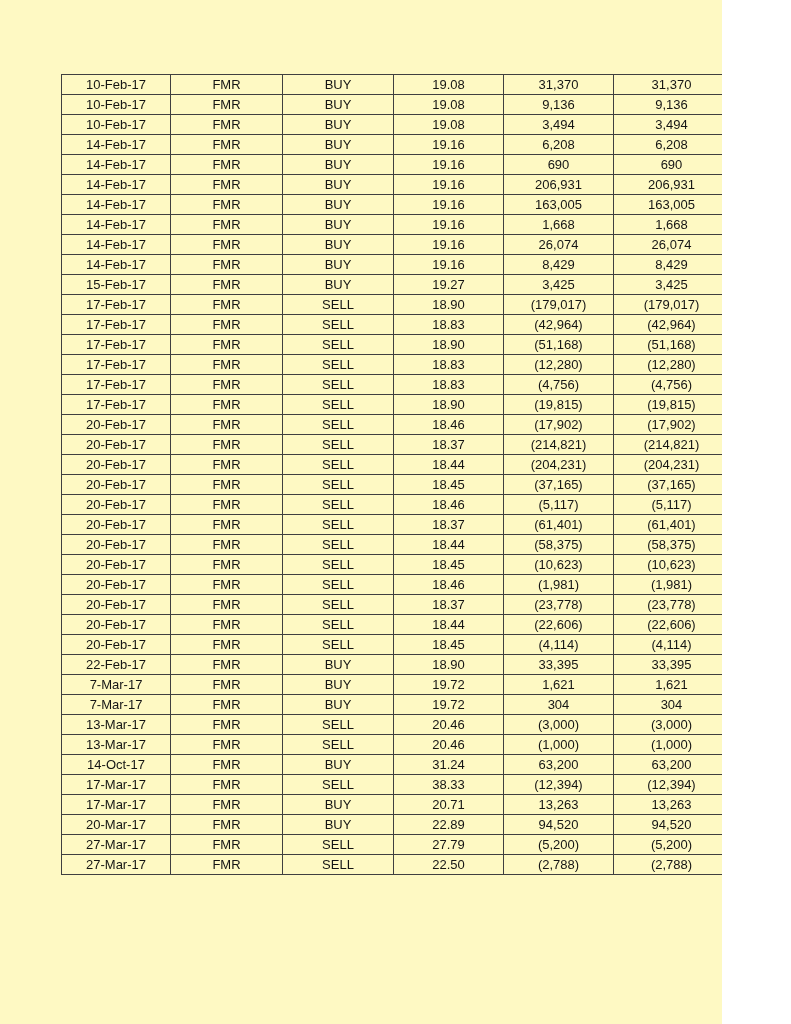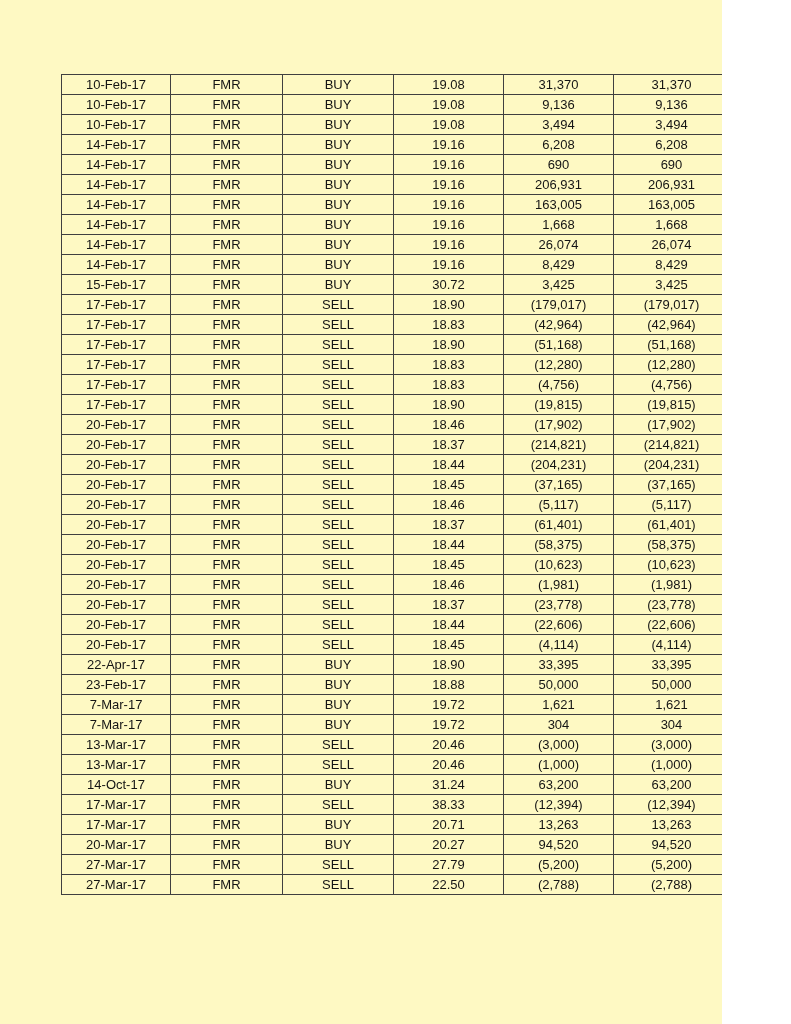--- a/index.html
+++ b/index.html
@@ -127,21 +127,21 @@
           <td>FMR</td>
           <td>BUY</td>
           <td>19.16</td>
           <td>8,429</td>
           <td>8,429</td>
         </tr>
         <tr>
           <td>15-Feb-17</td>
           <td>FMR</td>
           <td>BUY</td>
-          <td>30.72</td>
+          <td>19.27</td>
           <td>3,425</td>
           <td>3,425</td>
         </tr>
         <tr>
           <td>17-Feb-17</td>
           <td>FMR</td>
           <td>SELL</td>
           <td>18.90</td>
           <td>(179,017)</td>
           <td>(179,017)</td>
@@ -276,36 +276,28 @@
         </tr>
         <tr>
           <td>20-Feb-17</td>
           <td>FMR</td>
           <td>SELL</td>
           <td>18.45</td>
           <td>(4,114)</td>
           <td>(4,114)</td>
         </tr>
         <tr>
-          <td>22-Apr-17</td>
+          <td>22-Feb-17</td>
           <td>FMR</td>
           <td>BUY</td>
           <td>18.90</td>
           <td>33,395</td>
           <td>33,395</td>
         </tr>
         <tr>
-          <td>23-Feb-17</td>
-          <td>FMR</td>
-          <td>BUY</td>
-          <td>18.88</td>
-          <td>50,000</td>
-          <td>50,000</td>
-        </tr>
-        <tr>
           <td>7-Mar-17</td>
           <td>FMR</td>
           <td>BUY</td>
           <td>19.72</td>
           <td>1,621</td>
           <td>1,621</td>
         </tr>
         <tr>
           <td>7-Mar-17</td>
           <td>FMR</td>
@@ -351,21 +343,21 @@
           <td>FMR</td>
           <td>BUY</td>
           <td>20.71</td>
           <td>13,263</td>
           <td>13,263</td>
         </tr>
         <tr>
           <td>20-Mar-17</td>
           <td>FMR</td>
           <td>BUY</td>
-          <td>20.27</td>
+          <td>22.89</td>
           <td>94,520</td>
           <td>94,520</td>
         </tr>
         <tr>
           <td>27-Mar-17</td>
           <td>FMR</td>
           <td>SELL</td>
           <td>27.79</td>
           <td>(5,200)</td>
           <td>(5,200)</td>

